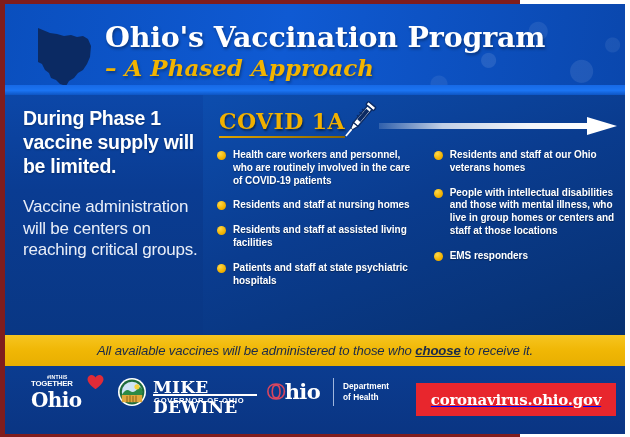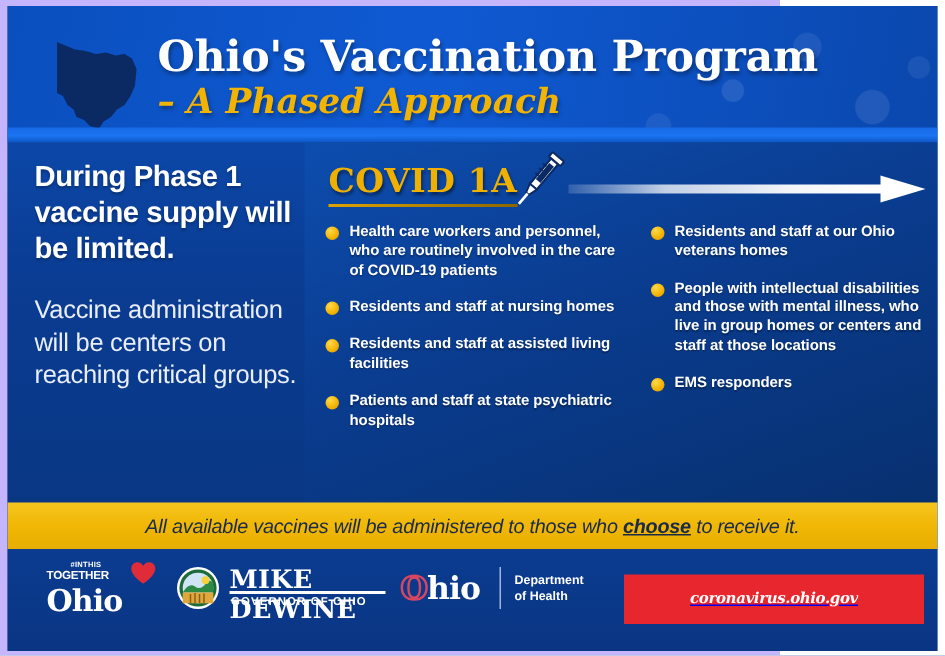--- a/index.html
+++ b/index.html
@@ -6,21 +6,21 @@
   html, body {
     width: 630px; height: 437px;
     background: #ffffff;
     font-family: "Liberation Sans", sans-serif;
     overflow: hidden;
   }
 
   #poster {
     position: relative;
     width: 520px; height: 437px;
-    background: #c4b5fd;
+    background: #7f1d1d;
     padding: 4px 5px 3px 5px;
   }
 
   .canvas {
     position: relative;
     width: 620px; height: 430px;
     overflow: hidden;
     background: #0b3e8f;
   }
 
@@ -284,25 +284,24 @@
 
   
   .url-box {
     position: absolute; left: 411px; top: 379px;
     width: 200px; height: 33px;
     background: #e8262d;
     display: flex; align-items: center; justify-content: center;
   }
   .url-text {
     color: #ffffff;
-    font-size: 10px;
+    font-size: 15px;
     font-weight: bold;
     letter-spacing: -0.25px;
     font-family: "DejaVu Serif", "Liberation Serif", serif;
-    font-style: italic;
   }
 </style>
 </head>
 <body>
 
 <div id="poster">
   <div class="canvas">
 
     <div class="header">
       <svg class="ohio-map" viewBox="0 0 62 64">

